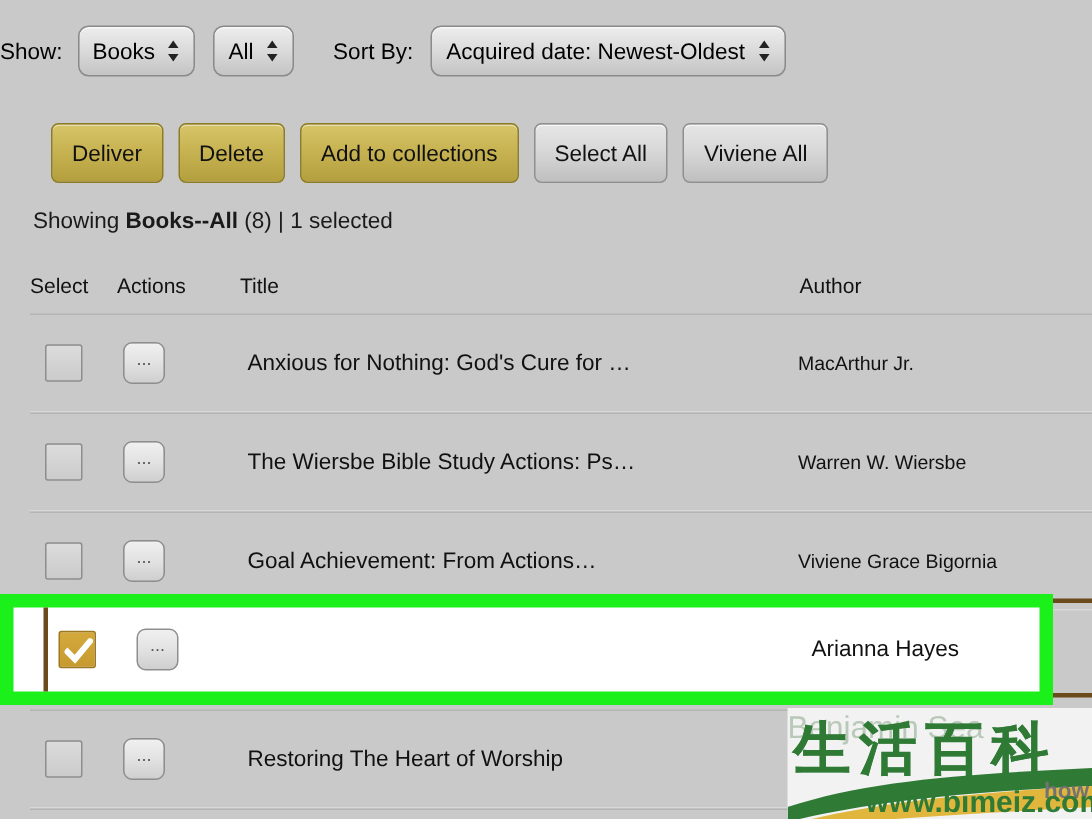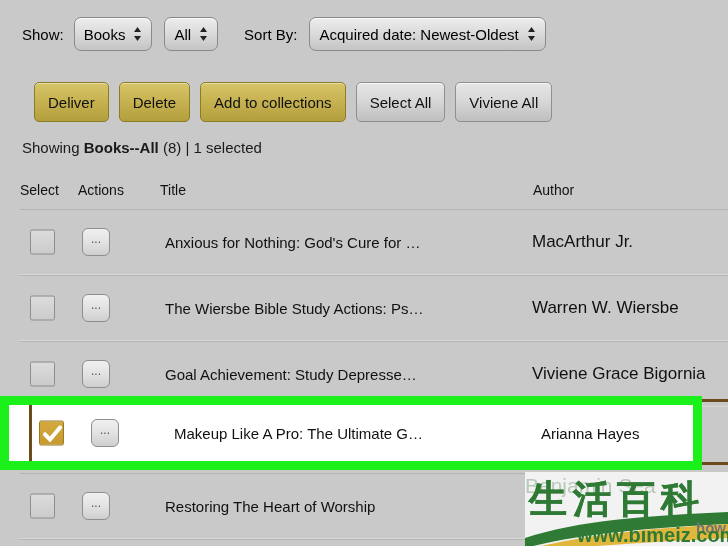--- a/index.html
+++ b/index.html
@@ -22,21 +22,20 @@
   }
 
   
   .filter-bar {
     position: absolute;
     left: 0; top: 0;
     width: 728px;
     height: 68px;
     display: flex;
     align-items: center;
-    padding-left: 22px;
     box-sizing: border-box;
   }
   .field-label {
     font-size: 15px;
     color: #000;
     margin-right: 10px;
     white-space: nowrap;
   }
   .select {
     display: inline-flex;
@@ -156,21 +155,21 @@
     left: 145px; top: 50%;
     transform: translateY(-50%);
     font-size: 15px;
     color: #111;
     white-space: nowrap;
   }
   .row .cell-author {
     position: absolute;
     left: 512px; top: 50%;
     transform: translateY(-50%);
-    font-size: 17px;
+    font-size: 13px;
     color: #111;
     white-space: nowrap;
   }
 
   .checkbox {
     width: 25px; height: 25px;
     box-sizing: border-box;
     background: linear-gradient(to bottom, #dcdcdc, #cbcbcb);
     border: 1px solid #8e8e8e;
     border-radius: 2px;
@@ -376,21 +375,21 @@
         <div class="cell-title">The Wiersbe Bible Study Actions: Ps…</div>
         <div class="cell-author">Warren W. Wiersbe</div>
       </div>
       <div class="row">
         <div class="cell-check">
           <div class="checkbox"></div>
         </div>
         <div class="cell-actions">
           <div class="dots-btn">...</div>
         </div>
-        <div class="cell-title">Goal Achievement: Study Depresse…</div>
+        <div class="cell-title">Goal Achievement: From Actions…</div>
         <div class="cell-author">Viviene Grace Bigornia</div>
       </div>
       <div class="row" style="visibility: hidden;"></div>
       <div class="row">
         <div class="cell-check">
           <div class="checkbox"></div>
         </div>
         <div class="cell-actions">
           <div class="dots-btn">...</div>
         </div>
@@ -406,21 +405,20 @@
       <div class="cell-check">
         <div class="checkbox checked">
           <svg width="19" height="17" viewBox="0 0 19 17">
               <polyline points="2,9 7,14 17,2" fill="none" stroke="#ffffff" stroke-width="4" stroke-linecap="square"></polyline>
             </svg>
         </div>
       </div>
       <div class="cell-actions">
         <div class="dots-btn">...</div>
       </div>
-      <div class="cell-title">Makeup Like A Pro: The Ultimate G…</div>
       <div class="cell-author">Arianna Hayes</div>
     </div>
   </div>
   <div class="edge-line" id="edge-line-top"></div>
   <div class="edge-line" id="edge-line-bot"></div>
 
   <div class="watermark">
     <div class="wm-ghost">Benjamin Sea</div>
     <div class="wm-cjk">生活百科</div>
     <svg class="wm-swoosh" width="203" height="40" viewBox="0 0 203 40">

